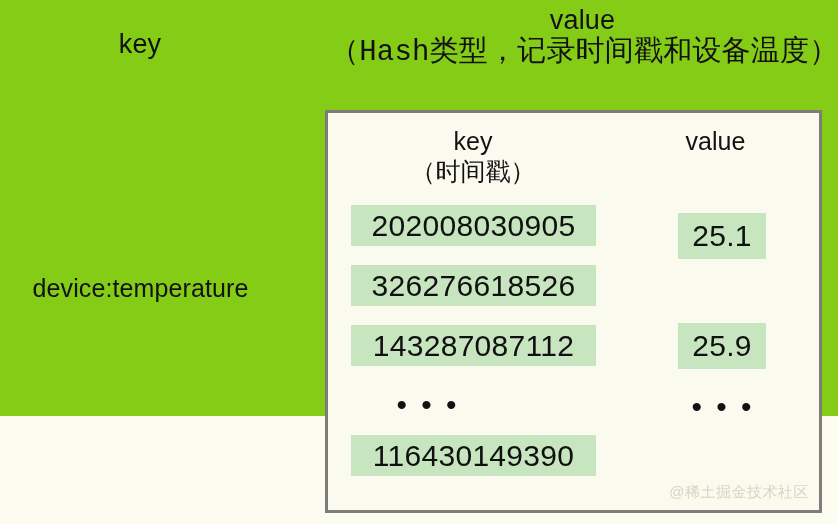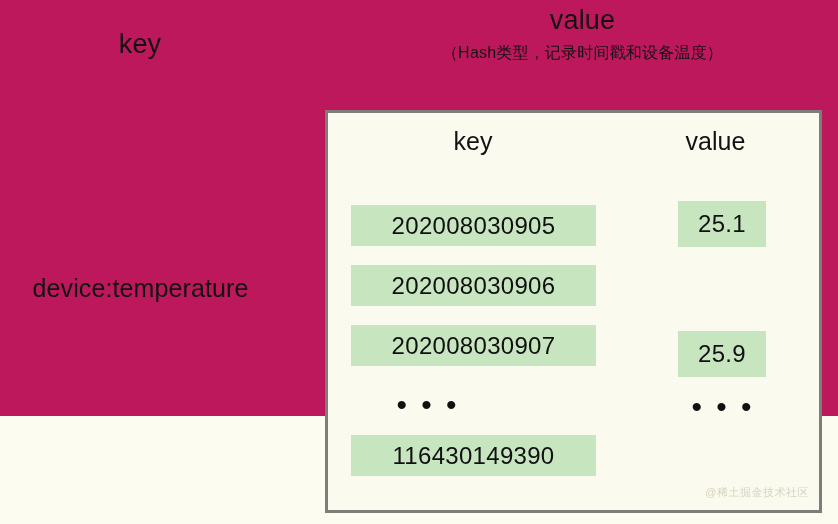--- a/index.html
+++ b/index.html
@@ -12,21 +12,21 @@
     height: 524px;
     background: #fdfcf1;
     font-family: "Liberation Sans", "DejaVu Sans", sans-serif;
     color: #111111;
     overflow: hidden;
   }
   #stage {
     position: relative;
     width: 838px;
     height: 416px;
-    background: #be185d;
+    background: #84cc16;
   }
 
   
   .top-key-label {
     position: absolute;
     left: 60px;
     top: 27px;
     width: 160px;
     text-align: center;
     font-size: 27px;
@@ -41,25 +41,26 @@
     width: 505px;
     text-align: center;
   }
   .top-value-title {
     font-size: 27px;
     line-height: 33px;
     letter-spacing: 0.2px;
     color: #121212;
   }
   .top-value-sub {
-    font-size: 16px;
+    font-size: 29px;
     line-height: 32px;
     letter-spacing: 0.2px;
     color: #121212;
     white-space: nowrap;
+    font-family: Liberation Mono, monospace;
   }
 
   
   .row-key-name {
     position: absolute;
     left: 8px;
     top: 272px;
     width: 265px;
     text-align: center;
     font-size: 25px;
@@ -93,21 +94,21 @@
   .hb-col-head .l2 { display: block; }
 
   
   .chip {
     position: absolute;
     box-sizing: border-box;
     background: #c7e6c0;
     display: flex;
     align-items: center;
     justify-content: center;
-    font-size: 24px;
+    font-size: 30px;
     letter-spacing: 0.3px;
     color: #101010;
     white-space: nowrap;
   }
   .chip.key-chip   { left: 23px;  width: 245px; height: 41px; }
   .chip.value-chip { left: 350px; width: 88px;  height: 46px; }
 
   
   .ellipsis {
     position: absolute;
@@ -119,21 +120,21 @@
     white-space: nowrap;
   }
   .ellipsis.k { left: 40px;  top: 282px; width: 120px; }
   .ellipsis.v { left: 345px; top: 284px; width: 100px; }
 
   
   .watermark {
     position: absolute;
     right: 10px;
     bottom: 8px;
-    font-size: 11px;
+    font-size: 15px;
     line-height: 20px;
     color: #d8d4c2;
     letter-spacing: 0.5px;
     white-space: nowrap;
   }
 </style>
 </head>
 <body>
 
 <div id="stage">
@@ -144,33 +145,34 @@
     <div class="top-value-title">value</div>
     <div class="top-value-sub">（Hash类型，记录时间戳和设备温度）</div>
   </div>
 
   <div class="row-key-name">device:temperature</div>
 
   <div class="hash-box">
 
     <div class="hb-col-head k">
       <span>key</span>
+      <span class="l2">（时间戳）</span>
     </div>
 
     <div class="hb-col-head v">
       <span>value</span>
     </div>
 
     <div class="chip key-chip" style="top:92px">202008030905</div>
-    <div class="chip value-chip" style="top:88px">25.1</div>
+    <div class="chip value-chip" style="top:100px">25.1</div>
 
-    <div class="chip key-chip" style="top:152px">202008030906</div>
+    <div class="chip key-chip" style="top:152px">326276618526</div>
 
-    <div class="chip key-chip" style="top:212px">202008030907</div>
-    <div class="chip value-chip" style="top:218px">25.9</div>
+    <div class="chip key-chip" style="top:212px">143287087112</div>
+    <div class="chip value-chip" style="top:210px">25.9</div>
 
     <div class="ellipsis k">• • •</div>
     <div class="ellipsis v">• • •</div>
 
     <div class="chip key-chip" style="top:322px">116430149390</div>
 
     <div class="watermark">@稀土掘金技术社区</div>
   </div>
 
 </div>

